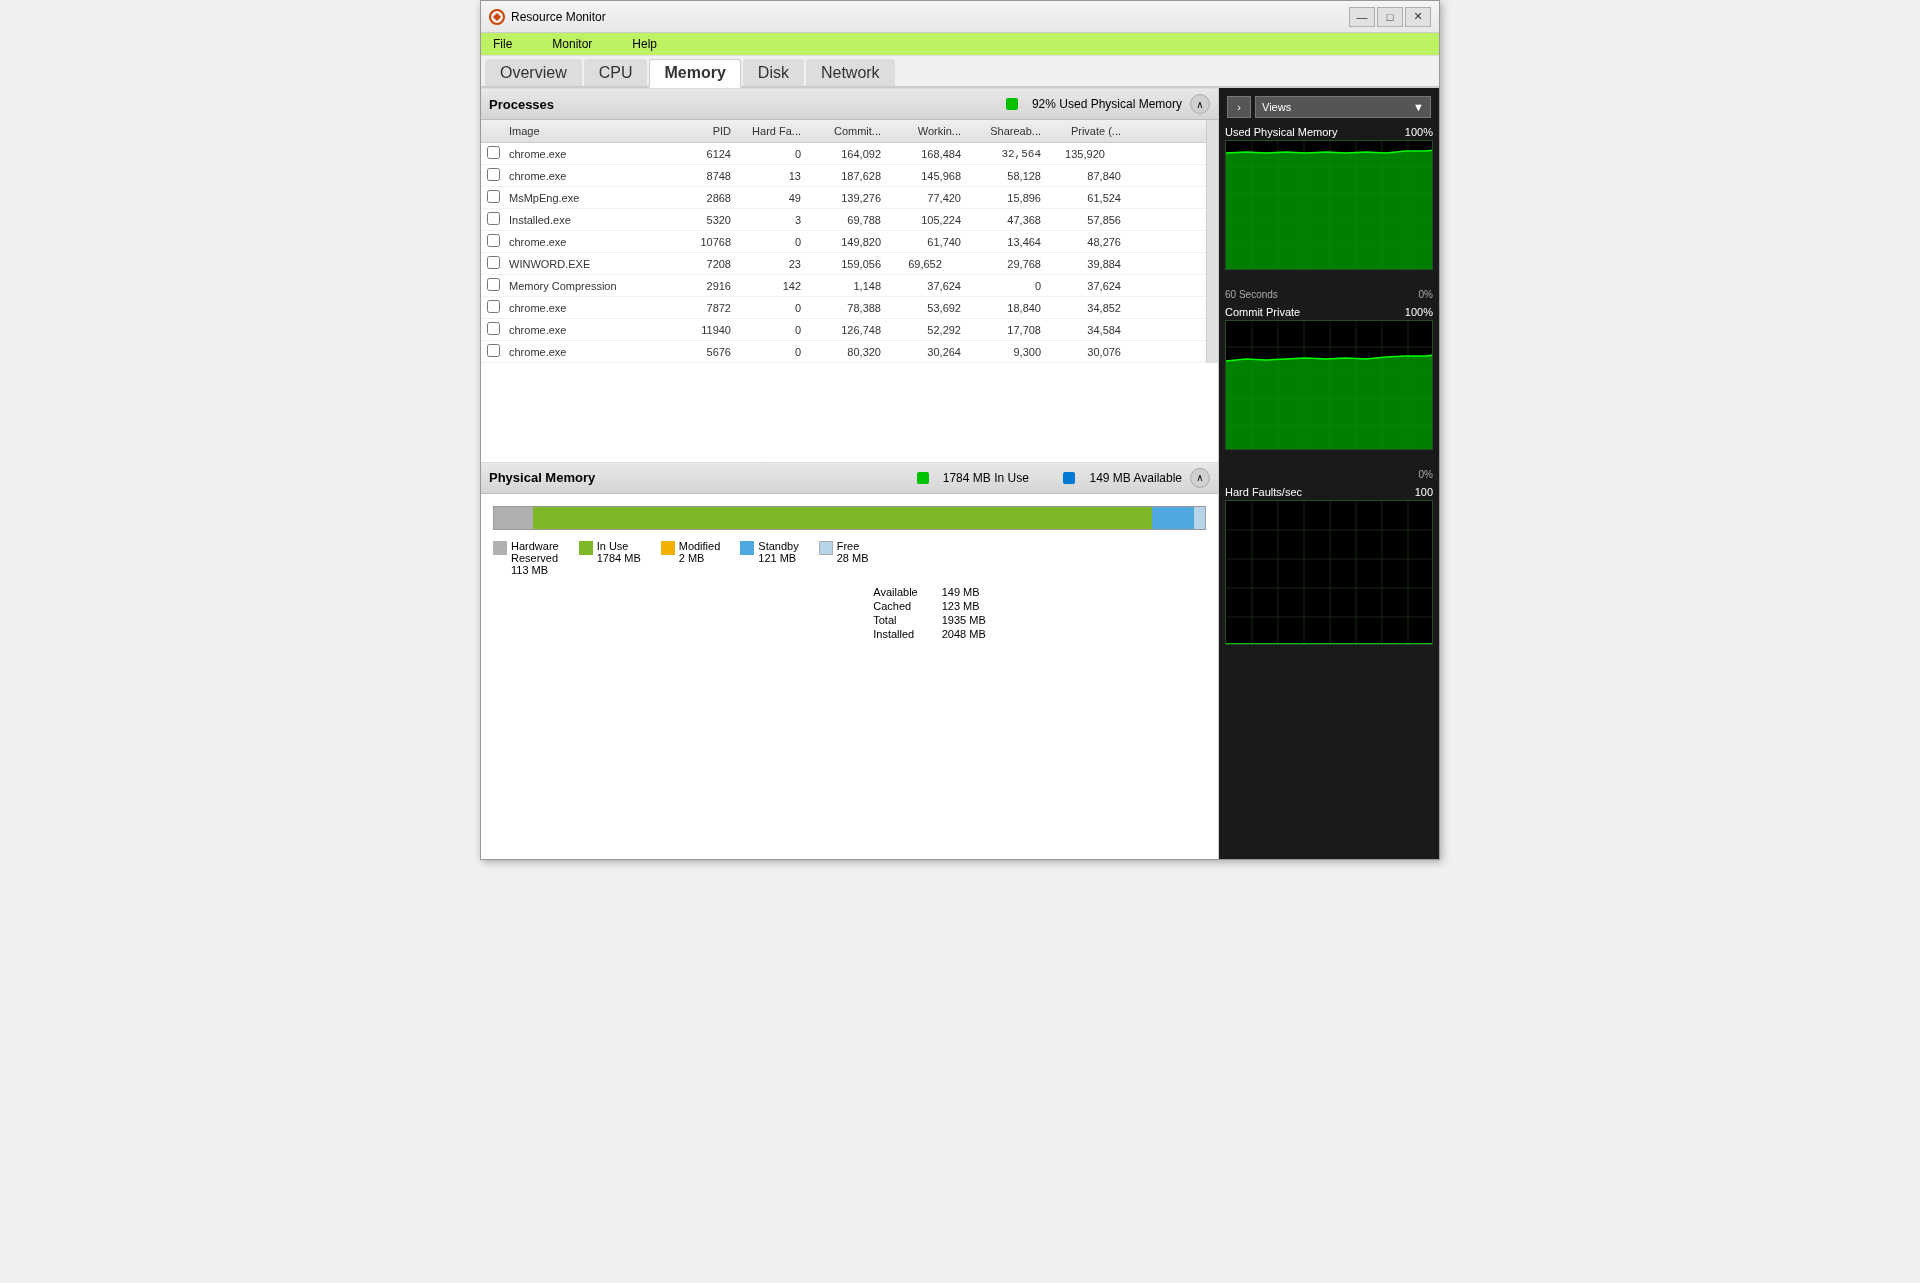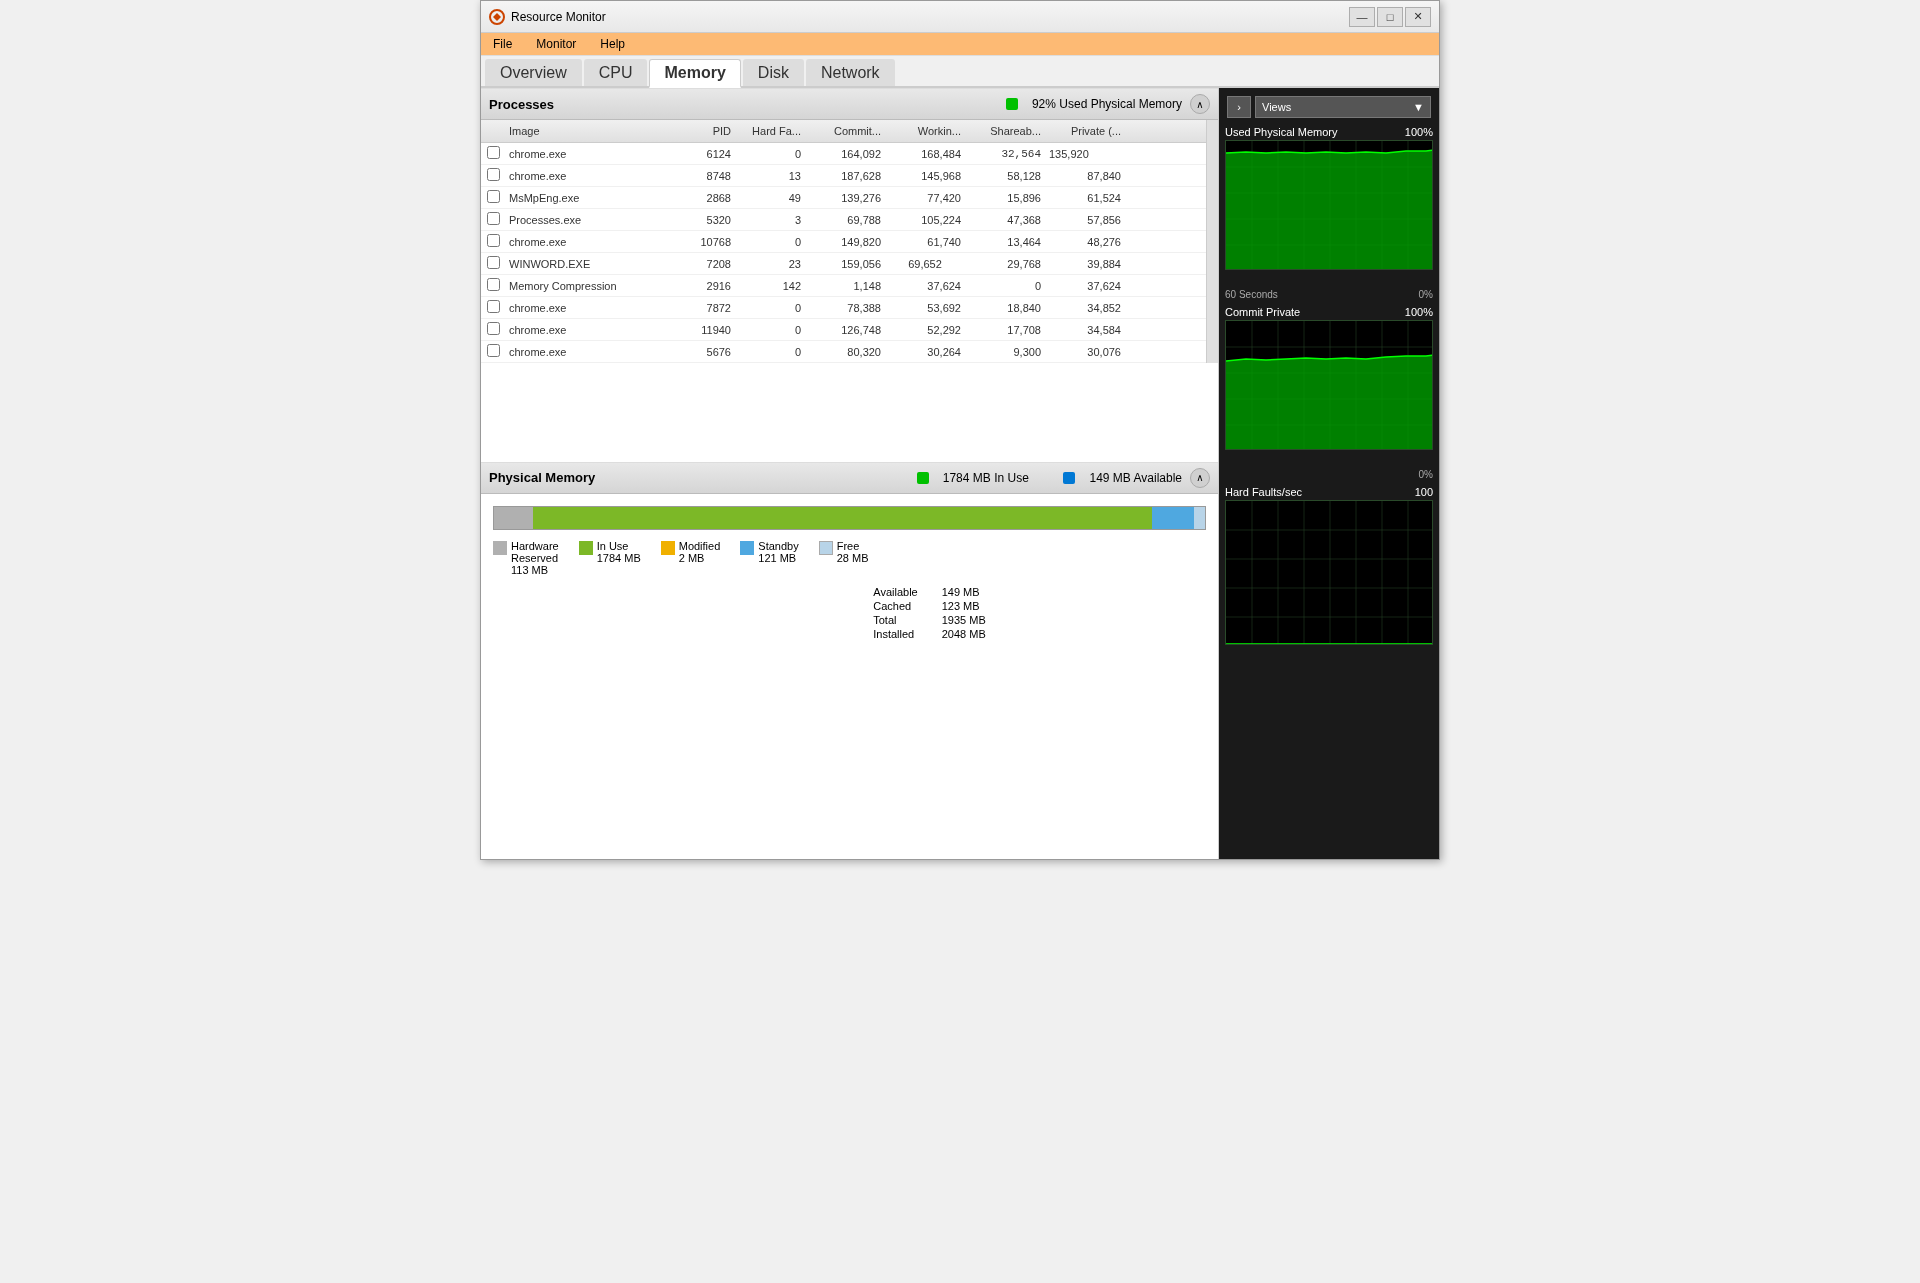--- a/index.html
+++ b/index.html
@@ -52,25 +52,25 @@
       background: #e1e1e1;
       border: 1px solid #adadad;
       cursor: pointer;
       display: flex;
       align-items: center;
       justify-content: center;
       font-size: 11px;
       color: #333;
     }
     .menu-bar {
-      background: #fdba74;
+      background: #bef264;
       border-bottom: 1px solid #ddd;
       display: flex;
       padding: 2px 4px;
-      gap: 8px;
+      gap: 24px;
     }
     .menu-item {
       padding: 2px 8px;
       cursor: pointer;
       font-size: 12px;
     }
     .tab-bar {
       background: #f0f0f0;
       border-bottom: 2px solid #ccc;
       display: flex;
@@ -360,21 +360,21 @@
             <div class="table-row">
       <div class="col-check cell">
         <input type="checkbox" style="margin: 0px;">
       </div>
       <div class="col-image cell">chrome.exe</div>
       <div class="col-pid cell" style="text-align:right;">6124</div>
       <div class="col-hardfault cell" style="text-align:right;">0</div>
       <div class="col-commit cell" style="text-align:right;">164,092</div>
       <div class="col-working cell" style="text-align:right;">168,484</div>
       <div class="col-shareable cell" style="text-align:right;font-family:Liberation Mono, monospace;">32,564</div>
-      <div class="col-private cell" style="text-align:left;">135,920</div>
+      <div class="col-private cell" style="text-align:center;">135,920</div>
     </div>
                 <div class="table-row">
       <div class="col-check cell">
         <input type="checkbox" style="margin: 0px;">
       </div>
       <div class="col-image cell">chrome.exe</div>
       <div class="col-pid cell" style="text-align:right;">8748</div>
       <div class="col-hardfault cell" style="text-align:right;">13</div>
       <div class="col-commit cell" style="text-align:right;">187,628</div>
       <div class="col-working cell" style="text-align:right;">145,968</div>
@@ -390,21 +390,21 @@
       <div class="col-hardfault cell" style="text-align:right;">49</div>
       <div class="col-commit cell" style="text-align:right;">139,276</div>
       <div class="col-working cell" style="text-align:right;">77,420</div>
       <div class="col-shareable cell" style="text-align:right;">15,896</div>
       <div class="col-private cell" style="text-align:right;">61,524</div>
     </div>
                 <div class="table-row">
       <div class="col-check cell">
         <input type="checkbox" style="margin: 0px;">
       </div>
-      <div class="col-image cell">Processes.exe</div>
+      <div class="col-image cell">Installed.exe</div>
       <div class="col-pid cell" style="text-align:right;">5320</div>
       <div class="col-hardfault cell" style="text-align:right;">3</div>
       <div class="col-commit cell" style="text-align:right;">69,788</div>
       <div class="col-working cell" style="text-align:right;">105,224</div>
       <div class="col-shareable cell" style="text-align:right;">47,368</div>
       <div class="col-private cell" style="text-align:right;">57,856</div>
     </div>
                 <div class="table-row">
       <div class="col-check cell">
         <input type="checkbox" style="margin: 0px;">

